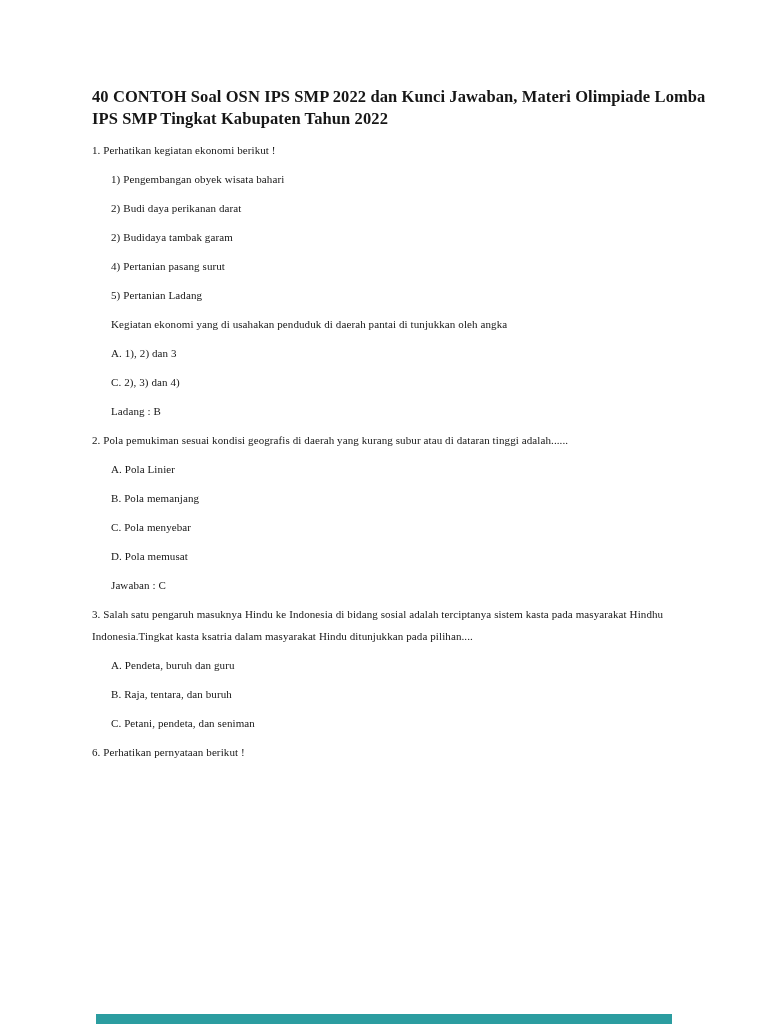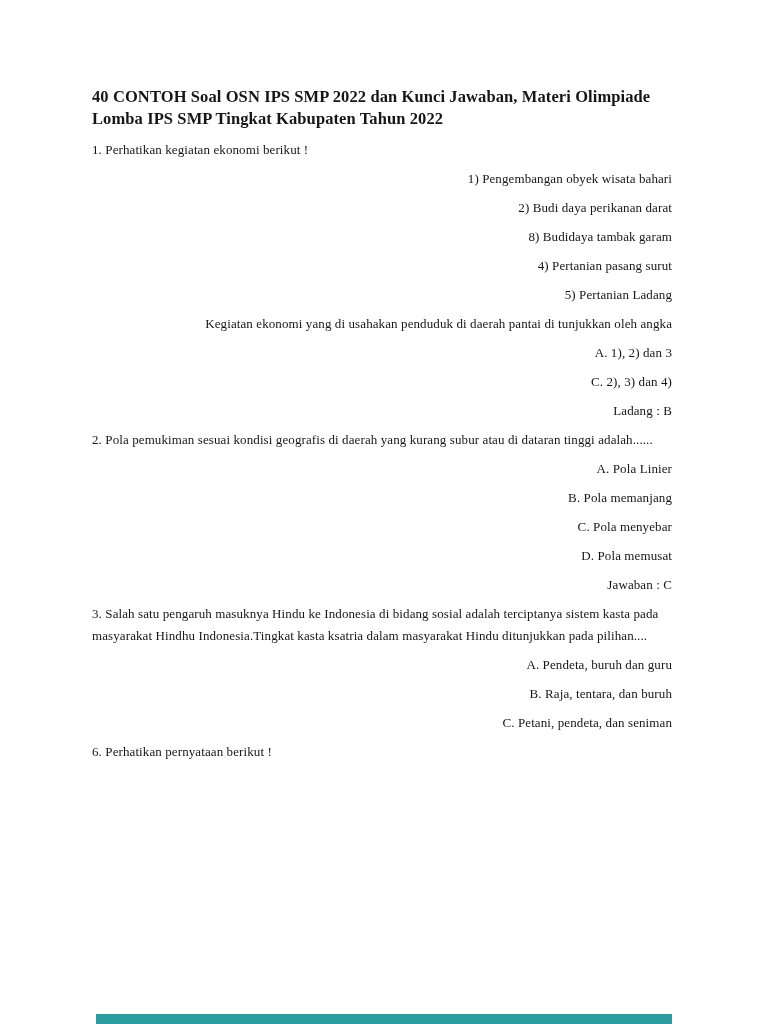--- a/index.html
+++ b/index.html
@@ -16,38 +16,37 @@
     color: #161616;
   }
   .page {
     position: absolute;
     top: 0;
     left: 0;
     width: 768px;
     height: 736px;
     background: #ffffff;
     box-sizing: border-box;
-    padding: 86px 96px 0 92px;
+    padding: 86px 48px 0 92px;
   }
   .line {
-    margin: 0 0 7px 0;
-    font-size: 13px;
+    margin: 0 12px 7px 0;
+    font-size: 11px;
     line-height: 22px;
     letter-spacing: 0.1px;
   }
   .title {
     margin: 0 0 9px 0;
     font-size: 16.5px;
     line-height: 22px;
     font-weight: bold;
     letter-spacing: 0.1px;
   }
   .ind {
     padding-left: 19px;
-    text-align: right;
   }
   .next-page-bar {
     position: absolute;
     left: 96px;
     bottom: 0;
     width: 576px;
     height: 10px;
     background: #2b9da0; 
   }
 </style>
@@ -55,21 +54,21 @@
 <body>
 
 <div class="page">
 
   <p class="title">40 CONTOH Soal OSN IPS SMP 2022 dan Kunci Jawaban, Materi Olimpiade Lomba IPS SMP Tingkat Kabupaten Tahun 2022</p>
 
   <section>
     <p class="line">1. Perhatikan kegiatan ekonomi berikut !</p>
     <p class="line ind">1) Pengembangan obyek wisata bahari</p>
     <p class="line ind">2) Budi daya perikanan darat</p>
-    <p class="line ind">8) Budidaya tambak garam</p>
+    <p class="line ind">2) Budidaya tambak garam</p>
     <p class="line ind">4) Pertanian pasang surut</p>
     <p class="line ind">5) Pertanian Ladang</p>
     <p class="line ind">Kegiatan ekonomi yang di usahakan penduduk di daerah pantai di tunjukkan oleh angka</p>
     <p class="line ind">A. 1), 2) dan 3</p>
     <p class="line ind">C. 2), 3) dan 4)</p>
     <p class="line ind">Ladang : B</p>
   </section>
 
   <section>
     <p class="line">2. Pola pemukiman sesuai kondisi geografis di daerah yang kurang subur atau di dataran tinggi adalah......</p>

